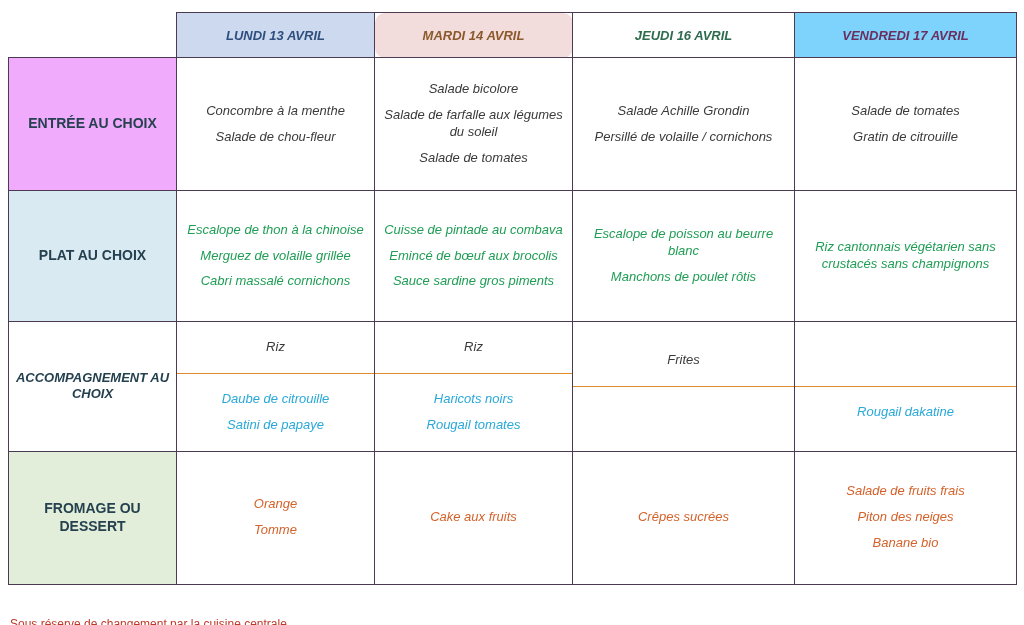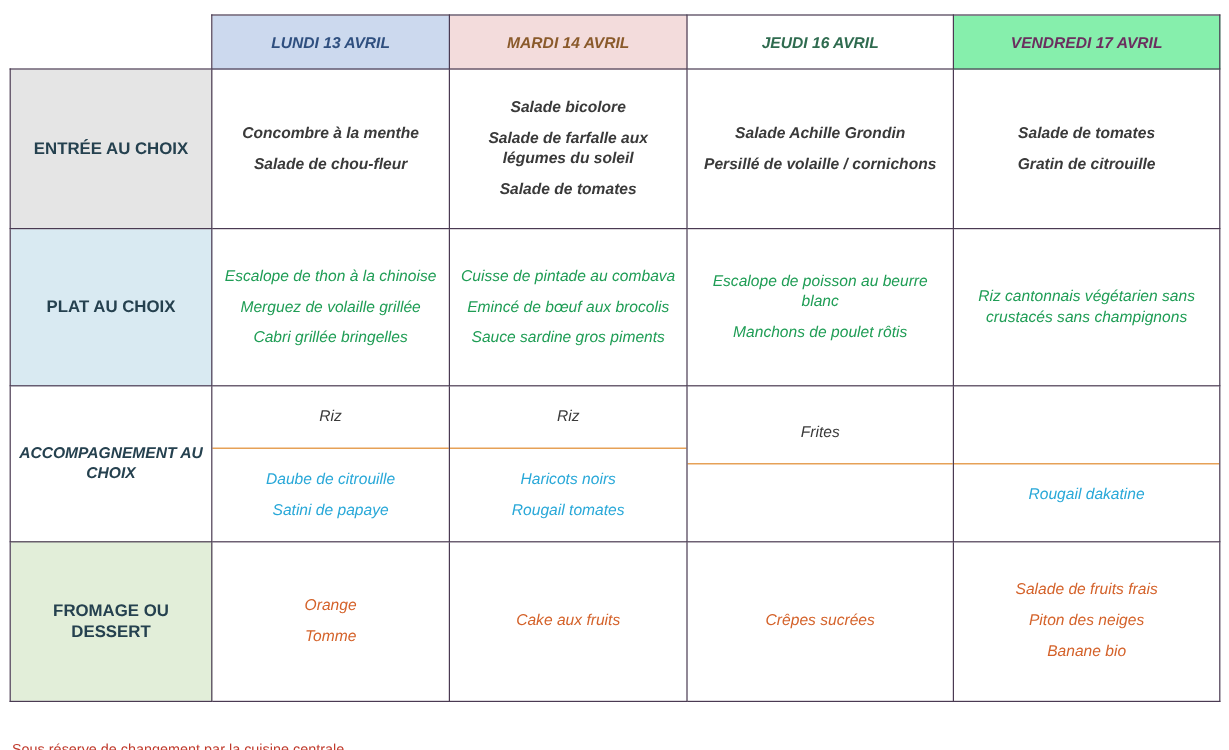--- a/index.html
+++ b/index.html
@@ -53,33 +53,33 @@
     background: #ffffff;
   }
   thead th {
     height: 32px;
     font-size: 13px;
     font-style: italic;
     font-weight: bold;
     text-align: center;
   }
   th.day0 { background: #ccd9ee; color: #2f4f7f; }
-  th.day1 { background: #f3dcdc; color: #8a5a2b; }
+  th.day1 { background: #f3dcdc; color: #8a5a2b; border-radius: 10px; }
   th.day2 { background: #ffffff; color: #2f6b4f; }
-  th.day3 { background: #86efac; color: #6b2f5f; }
+  th.day3 { background: #7dd3fc; color: #6b2f5f; }
 
   
   td.rowlabel {
     text-align: center;
     font-size: 14px;
     font-weight: bold;
     color: #25414f;
     line-height: 1.25;
   }
-  td.rl-entree { background: #e5e5e5; }
+  td.rl-entree { background: #f0abfc; }
   td.rl-plat { background: #d9eaf2; }
   td.rl-accomp { background: #ffffff; font-style: italic; font-size: 13px; margin-top: 24px; }
   td.rl-dessert { background: #e2eed9; }
 
   
   td.cell {
     text-align: center;
     font-size: 13px;
     font-style: italic;
     line-height: 1.3;
@@ -96,21 +96,21 @@
   
   .acc-top {
     padding: 8px 6px;
     border-bottom: 1px solid #e08a2e;
     min-height: 22px;
   }
   .acc-bottom {
     padding: 8px 6px;
   }
 
-  tr.row-entree td.cell { height: 120px; font-weight: bold; }
+  tr.row-entree td.cell { height: 120px; }
   tr.row-plat td.cell { height: 118px; }
   tr.row-accomp td.cell { height: 118px; }
   tr.row-dessert td.cell { height: 120px; text-align: center; }
 
   .footnote {
     position: absolute;
     left: 10px;
     bottom: 6px;
     font-size: 12px;
     color: #c0392b;
@@ -160,21 +160,21 @@
           <div class="line c-entree">Salade de tomates</div>
           <div class="line c-entree">Gratin de citrouille</div>
         </td>
       </tr>
 
       <tr class="row-plat">
         <td class="rowlabel rl-plat">PLAT AU CHOIX</td>
         <td class="cell">
           <div class="line c-plat">Escalope de thon à la chinoise</div>
           <div class="line c-plat">Merguez de volaille grillée</div>
-          <div class="line c-plat">Cabri grillée bringelles</div>
+          <div class="line c-plat">Cabri massalé cornichons</div>
         </td>
         <td class="cell">
           <div class="line c-plat">Cuisse de pintade au combava</div>
           <div class="line c-plat">Emincé de bœuf aux brocolis</div>
           <div class="line c-plat">Sauce sardine gros piments</div>
         </td>
         <td class="cell">
           <div class="line c-plat">Escalope de poisson au beurre blanc</div>
           <div class="line c-plat">Manchons de poulet rôtis</div>
         </td>

